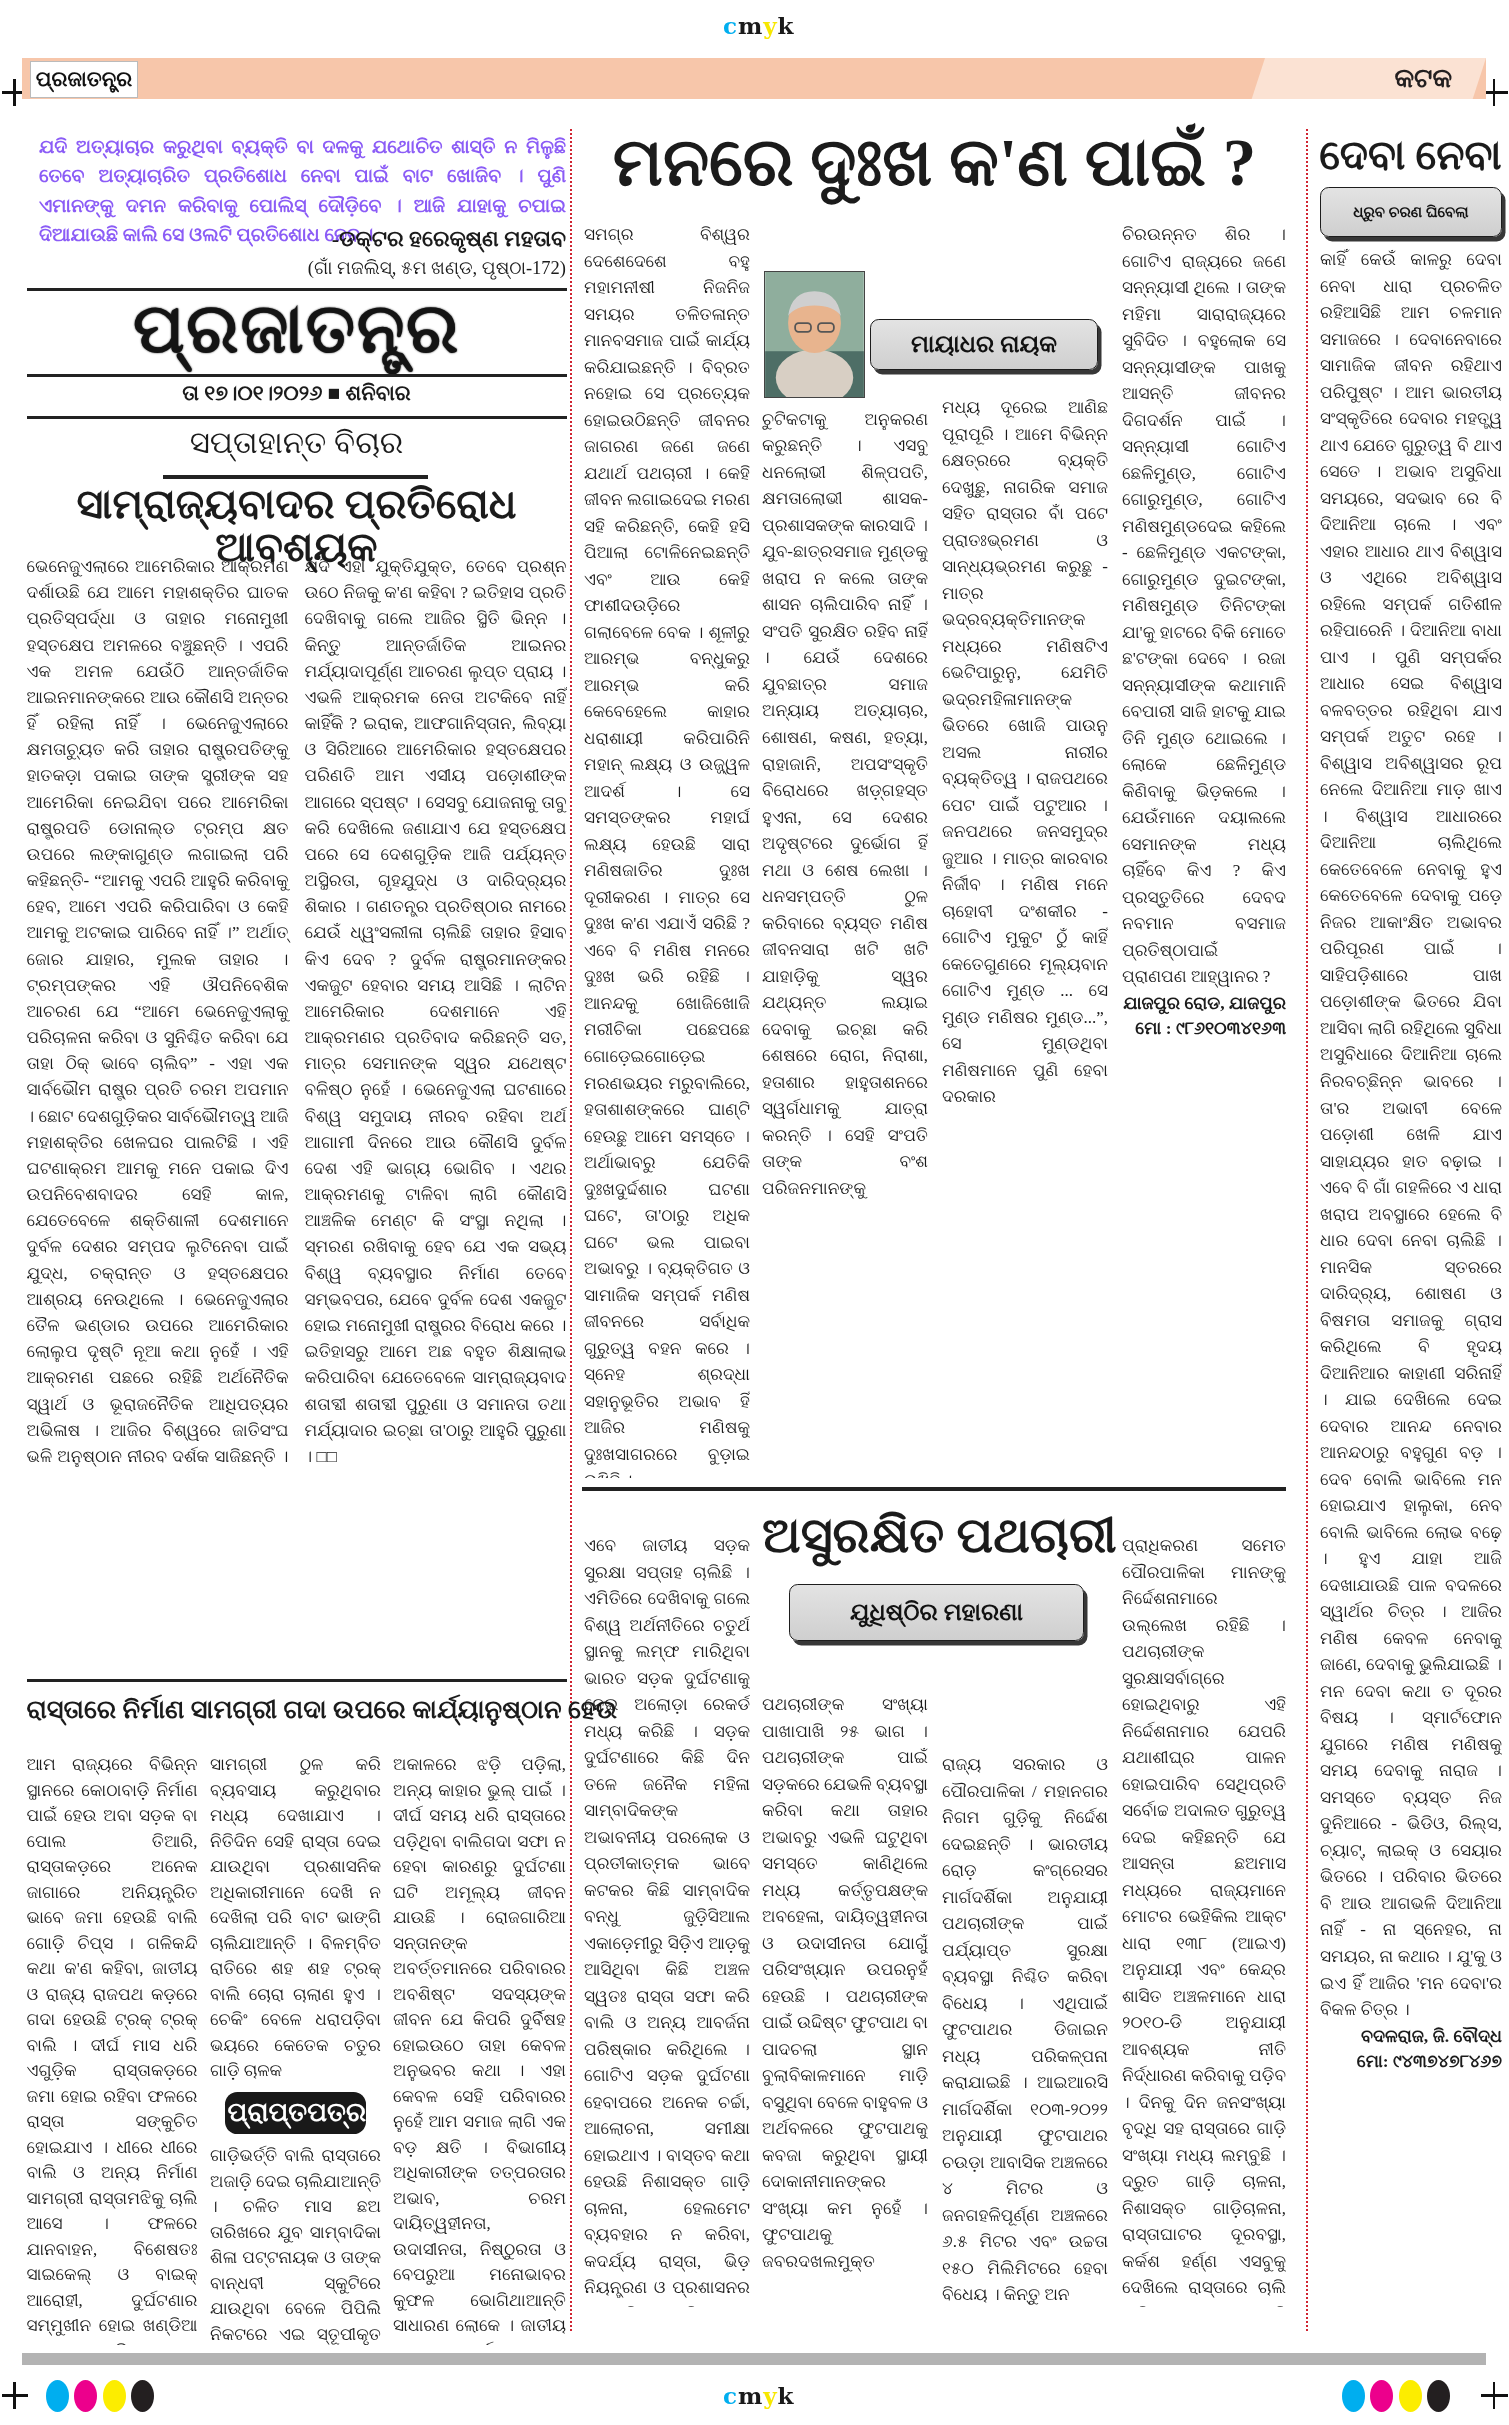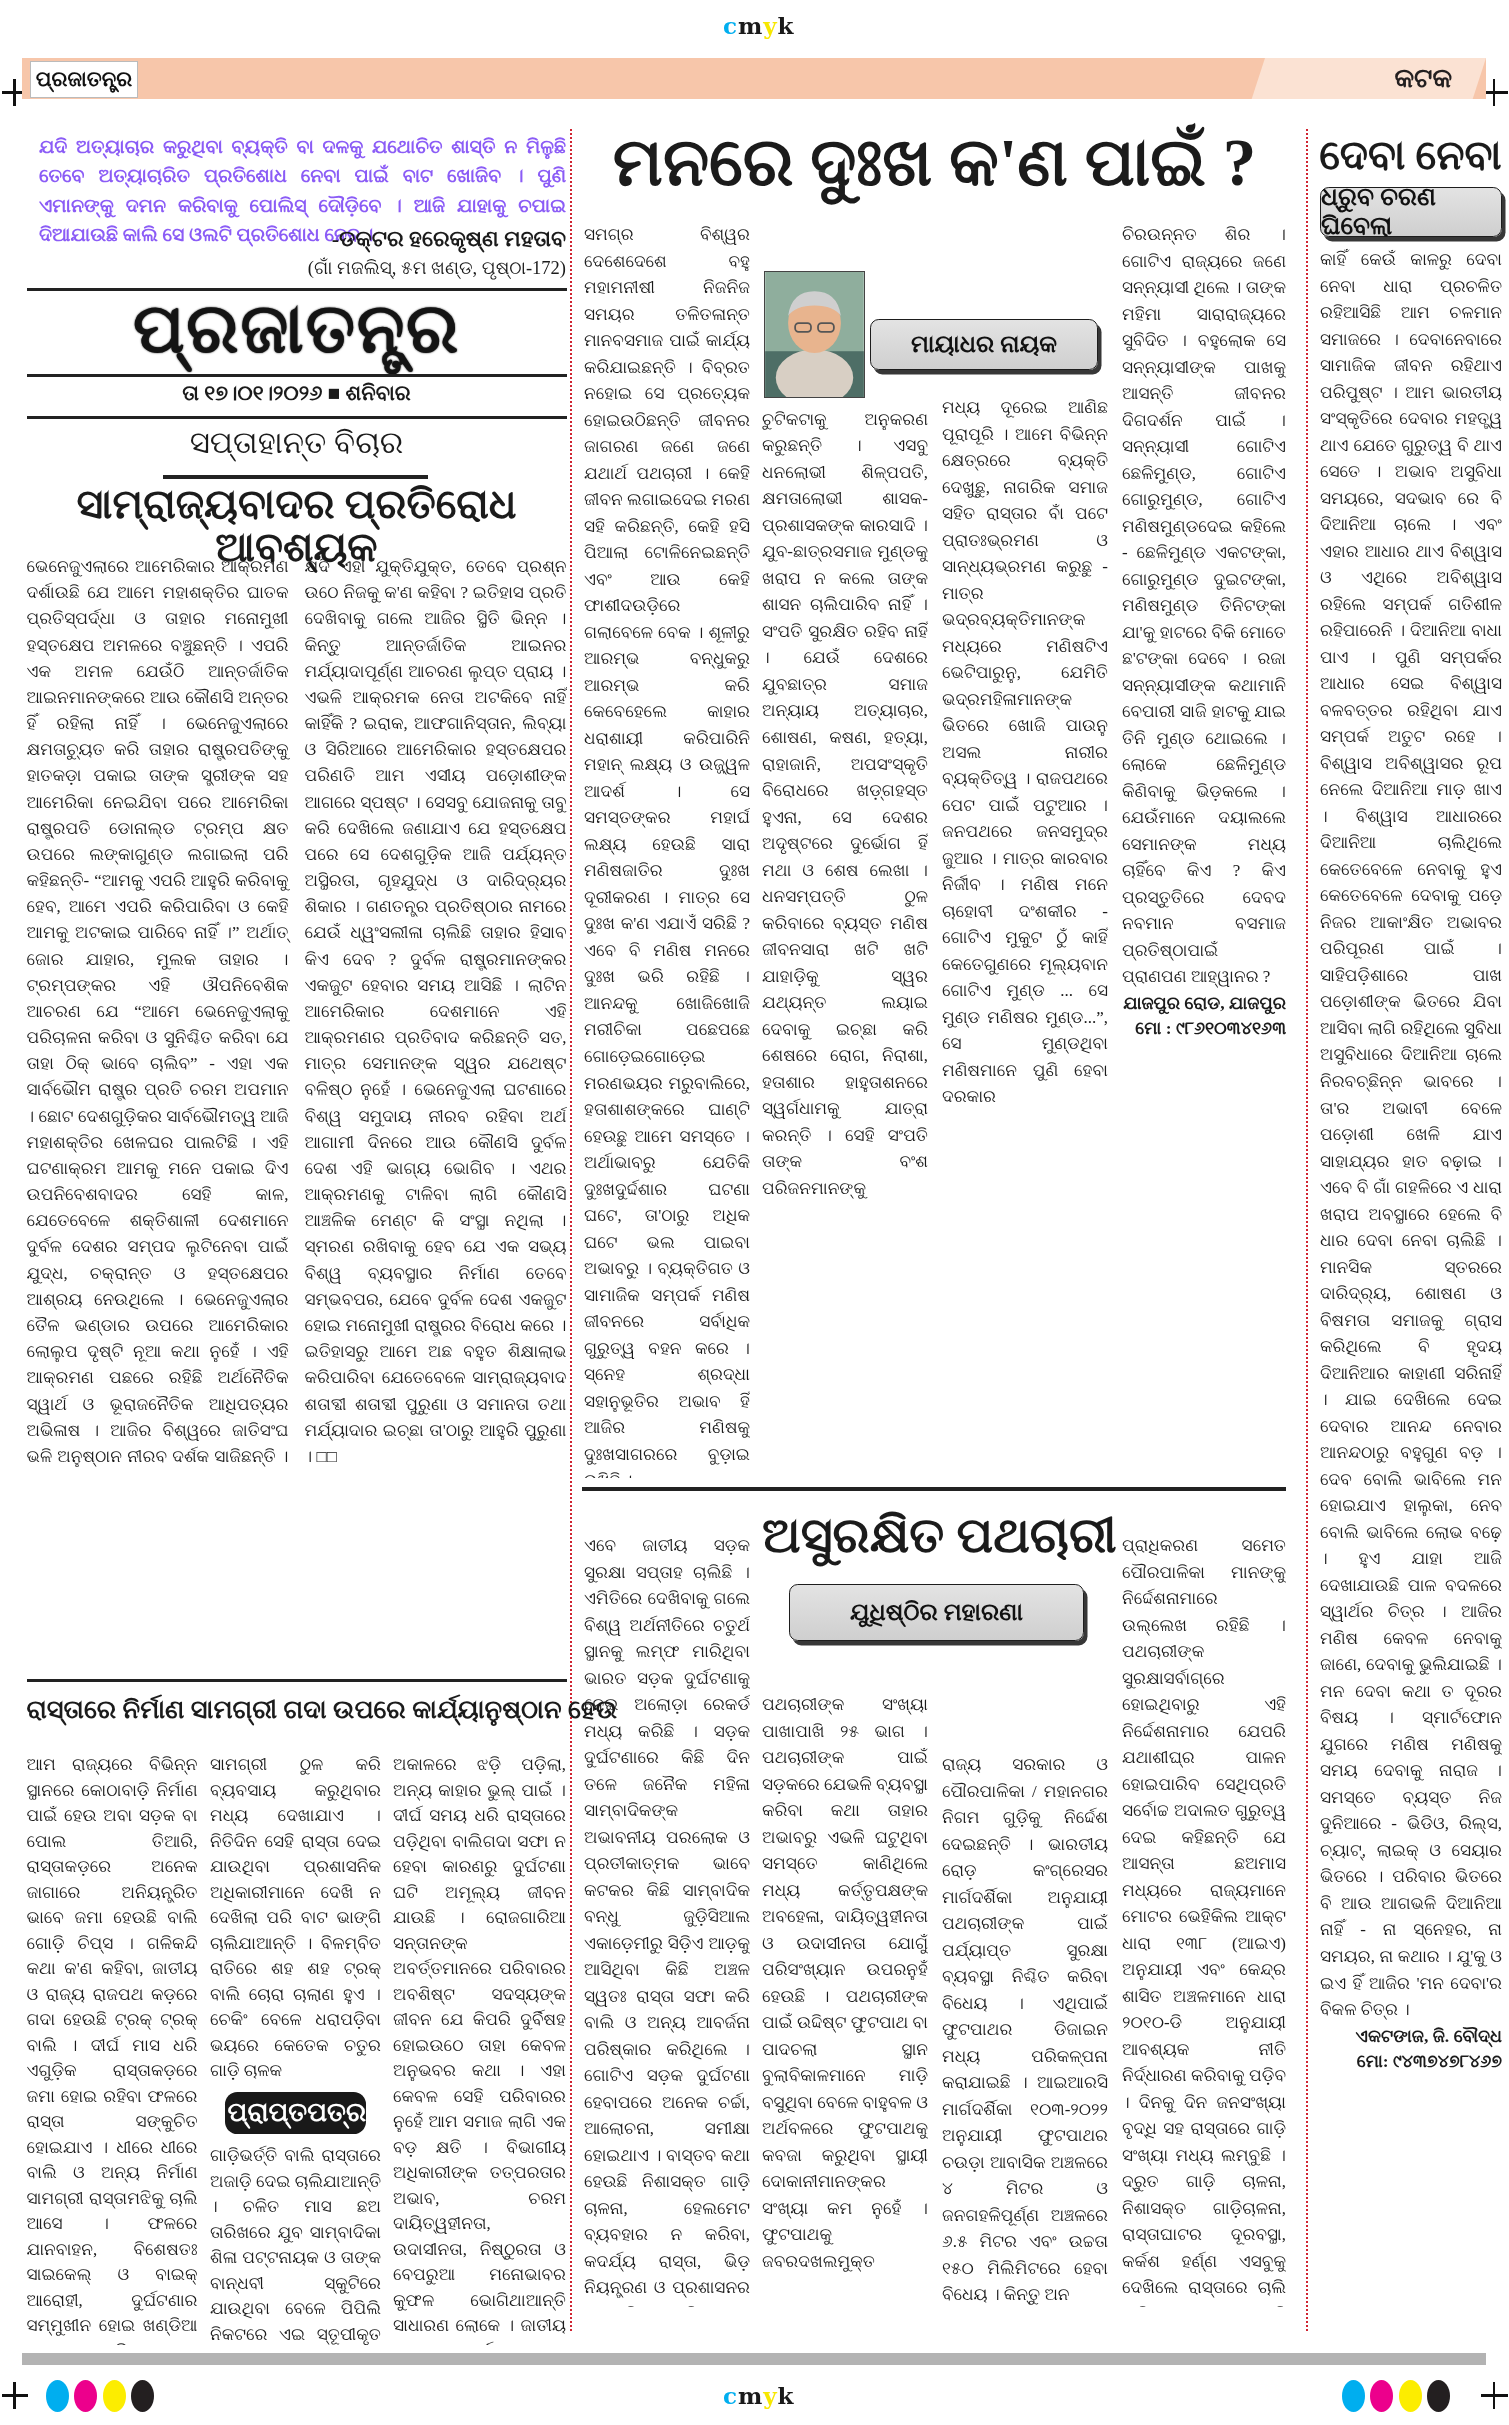--- a/index.html
+++ b/index.html
@@ -168,25 +168,25 @@
   <span>ରାଜ୍ୟ ସରକାର ଓ ପୌରପାଳିକା / ମହାନଗର ନିଗମ ଗୁଡ଼ିକୁ ନିର୍ଦ୍ଦେଶ ଦେଇଛନ୍ତି । ଭାରତୀୟ ରୋଡ଼ କଂଗ୍ରେସର ମାର୍ଗଦର୍ଶିକା ଅନୁଯାୟୀ ପଥଚାରୀଙ୍କ ପାଇଁ ପର୍ଯ୍ୟାପ୍ତ ସୁରକ୍ଷା ବ୍ୟବସ୍ଥା ନିଶ୍ଚିତ କରିବା ବିଧେୟ । ଏଥିପାଇଁ ଫୁଟପାଥର ଡିଜାଇନ ମଧ୍ୟ ପରିକଳ୍ପନା କରାଯାଇଛି । ଆଇଆରସି ମାର୍ଗଦର୍ଶିକା ୧୦୩-୨୦୨୨ ଅନୁଯାୟୀ ଫୁଟପାଥର ଚଉଡ଼ା ଆବାସିକ ଅଞ୍ଚଳରେ ୪ ମିଟର ଓ ଜନଗହଳିପୂର୍ଣ୍ଣ ଅଞ୍ଚଳରେ ୬.୫ ମିଟର ଏବଂ ଉଚ୍ଚତା ୧୫୦ ମିଲିମିଟରେ ହେବା ବିଧେୟ । କିନ୍ତୁ ଅନ</span>
 </div>
 <div class="abs col" style="left:1122px;top:1533px;width:164px;height:774px;">
   <span>ପ୍ରାଧିକରଣ ସମେତ ପୌରପାଳିକା ମାନଙ୍କୁ ନିର୍ଦ୍ଦେଶନାମାରେ ଉଲ୍ଲେଖ ରହିଛି । ପଥଚାରୀଙ୍କ ସୁରକ୍ଷାସର୍ବାଗ୍ରେ ହୋଇଥିବାରୁ ଏହି ନିର୍ଦ୍ଦେଶନାମାର ଯେପରି ଯଥାଶୀଘ୍ର ପାଳନ ହୋଇପାରିବ ସେଥିପ୍ରତି ସର୍ବୋଚ୍ଚ ଅଦାଲତ ଗୁରୁତ୍ୱ ଦେଇ କହିଛନ୍ତି ଯେ ଆସନ୍ତା ଛଅମାସ ମଧ୍ୟରେ ରାଜ୍ୟମାନେ ମୋଟର ଭେହିକିଲ ଆକ୍ଟ ଧାରା ୧୩୮ (ଆଇଏ) ଅନୁଯାୟୀ ଏବଂ କେନ୍ଦ୍ର ଶାସିତ ଅଞ୍ଚଳମାନେ ଧାରା ୨୦୧୦-ଡି ଅନୁଯାୟୀ ଆବଶ୍ୟକ ନୀତି ନିର୍ଦ୍ଧାରଣ କରିବାକୁ ପଡ଼ିବ । ଦିନକୁ ଦିନ ଜନସଂଖ୍ୟା ବୃଦ୍ଧି ସହ ରାସ୍ତାରେ ଗାଡ଼ି ସଂଖ୍ୟା ମଧ୍ୟ ଲମ୍ବୁଛି । ଦ୍ରୁତ ଗାଡ଼ି ଚାଳନା, ନିଶାସକ୍ତ ଗାଡ଼ିଚାଳନା, ରାସ୍ତାଘାଟର ଦୂରବସ୍ଥା, କର୍କଶ ହର୍ଣ୍ଣ ଏସବୁକୁ ଦେଖିଲେ ରାସ୍ତାରେ ଚାଲି ଚାଲି ଯାଉଥିବା ଲୋକଟି ପ୍ରତି ଅନ୍ତତଃ ଟ୍ରାଫିକ ବ୍ୟବସ୍ଥା ଦାୟୀ ହୋଇଯାଇଥାଏ । ତେଣୁ ଏ କ୍ଷେତ୍ରରେ ଆମ ସମସ୍ତଙ୍କର ସଚେତନତାର ଗୁରୁ ଦାୟିତ୍ୱ ରହିଛି ।</span>
   
   
 </div>
 
 <div class="abs rt-headline">ଦେବା ନେବା</div>
 <div class="abs plate" style="left:1320px;top:187px;width:180px;height:48px;">
-  <span style="font-size:25px;">ଧ୍ରୁବ ଚରଣ ଘିବେଲା</span>
+  <span style="font-size:15px;">ଧ୍ରୁବ ଚରଣ ଘିବେଲା</span>
 </div>
 <div class="abs col" style="left:1320px;top:247px;width:182px;height:2059px;">
   <span>କାହିଁ କେଉଁ କାଳରୁ ଦେବା ନେବା ଧାରା ପ୍ରଚଳିତ ରହିଆସିଛି ଆମ ଚଳମାନ ସମାଜରେ । ଦେବାନେବାରେ ସାମାଜିକ ଜୀବନ ରହିଥାଏ ପରିପୁଷ୍ଟ । ଆମ ଭାରତୀୟ ସଂସ୍କୃତିରେ ଦେବାର ମହତ୍ତ୍ୱ ଥାଏ ଯେତେ ଗୁରୁତ୍ୱ ବି ଥାଏ ସେତେ । ଅଭାବ ଅସୁବିଧା ସମୟରେ, ସଦଭାବ ରେ ବି ଦିଆନିଆ ଚାଲେ । ଏବଂ ଏହାର ଆଧାର ଥାଏ ବିଶ୍ୱାସ ଓ ଏଥିରେ ଅବିଶ୍ୱାସ ରହିଲେ ସମ୍ପର୍କ ଗତିଶୀଳ ରହିପାରେନି । ଦିଆନିଆ ବାଧା ପାଏ । ପୁଣି ସମ୍ପର୍କର ଆଧାର ସେଇ ବିଶ୍ୱାସ ବଳବତ୍ତର ରହିଥିବା ଯାଏ ସମ୍ପର୍କ ଅତୁଟ ରହେ । ବିଶ୍ୱାସ ଅବିଶ୍ୱାସର ରୂପ ନେଲେ ଦିଆନିଆ ମାଡ଼ ଖାଏ । ବିଶ୍ୱାସ ଆଧାରରେ ଦିଆନିଆ ଚାଲିଥିଲେ କେତେବେଳେ ନେବାକୁ ହୁଏ କେତେବେଳେ ଦେବାକୁ ପଡ଼େ ନିଜର ଆକାଂକ୍ଷିତ ଅଭାବର ପରିପୂରଣ ପାଇଁ । ସାହିପଡ଼ିଶାରେ ପାଖ ପଡ଼ୋଶୀଙ୍କ ଭିତରେ ଯିବା ଆସିବା ଲାଗି ରହିଥିଲେ ସୁବିଧା ଅସୁବିଧାରେ ଦିଆନିଆ ଚାଲେ ନିରବଚ୍ଛିନ୍ନ ଭାବରେ । ତା'ର ଅଭାବୀ ବେଳେ ପଡ଼ୋଶୀ ଖେଳି ଯାଏ ସାହାଯ୍ୟର ହାତ ବଢ଼ାଇ । ଏବେ ବି ଗାଁ ଗହଳିରେ ଏ ଧାରା ଖରାପ ଅବସ୍ଥାରେ ହେଲେ ବି ଧାର ଦେବା ନେବା ଚାଲିଛି । ମାନସିକ ସ୍ତରରେ ଦାରିଦ୍ର୍ୟ, ଶୋଷଣ ଓ ବିଷମତା ସମାଜକୁ ଗ୍ରାସ କରିଥିଲେ ବି ହୃଦୟ ଦିଆନିଆର କାହାଣୀ ସରିନାହିଁ । ଯାଇ ଦେଖିଲେ ଦେଇ ଦେବାର ଆନନ୍ଦ ନେବାର ଆନନ୍ଦଠାରୁ ବହୁଗୁଣ ବଡ଼ । ଦେବ ବୋଲି ଭାବିଲେ ମନ ହୋଇଯାଏ ହାଲୁକା, ନେବ ବୋଲି ଭାବିଲେ ଲୋଭ ବଢ଼େ । ହୁଏ ଯାହା ଆଜି ଦେଖାଯାଉଛି ପାଳ ବଦଳରେ ସ୍ୱାର୍ଥର ଚିତ୍ର । ଆଜିର ମଣିଷ କେବଳ ନେବାକୁ ଜାଣେ, ଦେବାକୁ ଭୁଲିଯାଇଛି । ମନ ଦେବା କଥା ତ ଦୂରର ବିଷୟ । ସ୍ମାର୍ଟଫୋନ ଯୁଗରେ ମଣିଷ ମଣିଷକୁ ସମୟ ଦେବାକୁ ନାରାଜ । ସମସ୍ତେ ବ୍ୟସ୍ତ ନିଜ ଦୁନିଆରେ - ଭିଡିଓ, ରିଲ୍ସ, ଚ୍ୟାଟ୍, ଲାଇକ୍ ଓ ସେୟାର ଭିତରେ । ପରିବାର ଭିତରେ ବି ଆଉ ଆଗଭଳି ଦିଆନିଆ ନାହିଁ - ନା ସ୍ନେହର, ନା ସମୟର, ନା କଥାର । ଯୁ'କୁ ଓ ଇଏ ହିଁ ଆଜିର 'ମନ ଦେବା'ର ବିକଳ ଚିତ୍ର ।</span>
-  <div class="sign">ଏକଟଙାଜ, ଜି. ବୌଦ୍ଧ</div>
+  <div class="sign">ବଦଳରାଜ, ଜି. ବୌଦ୍ଧ</div>
   <div class="sign">ମୋ: ୯୪୩୭୪୭୮୪୬୭</div>
 </div>
 
 <div class="abs graybar"></div>
 <div class="abs dots" style="left:46px;top:2380px;">
   <i style="background:#00aeef"></i>
   <i style="background:#ec008c"></i>
   <i style="background:#fced00"></i>
   <i style="background:#231f20"></i>
 </div>

